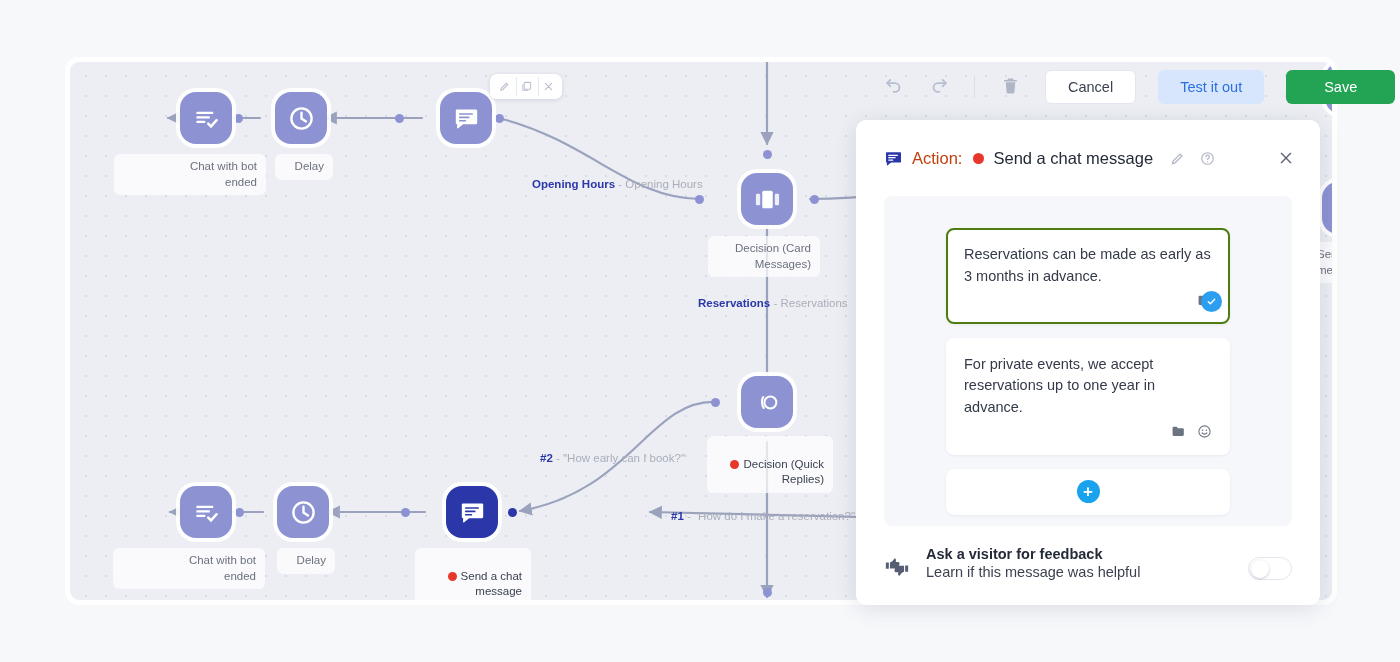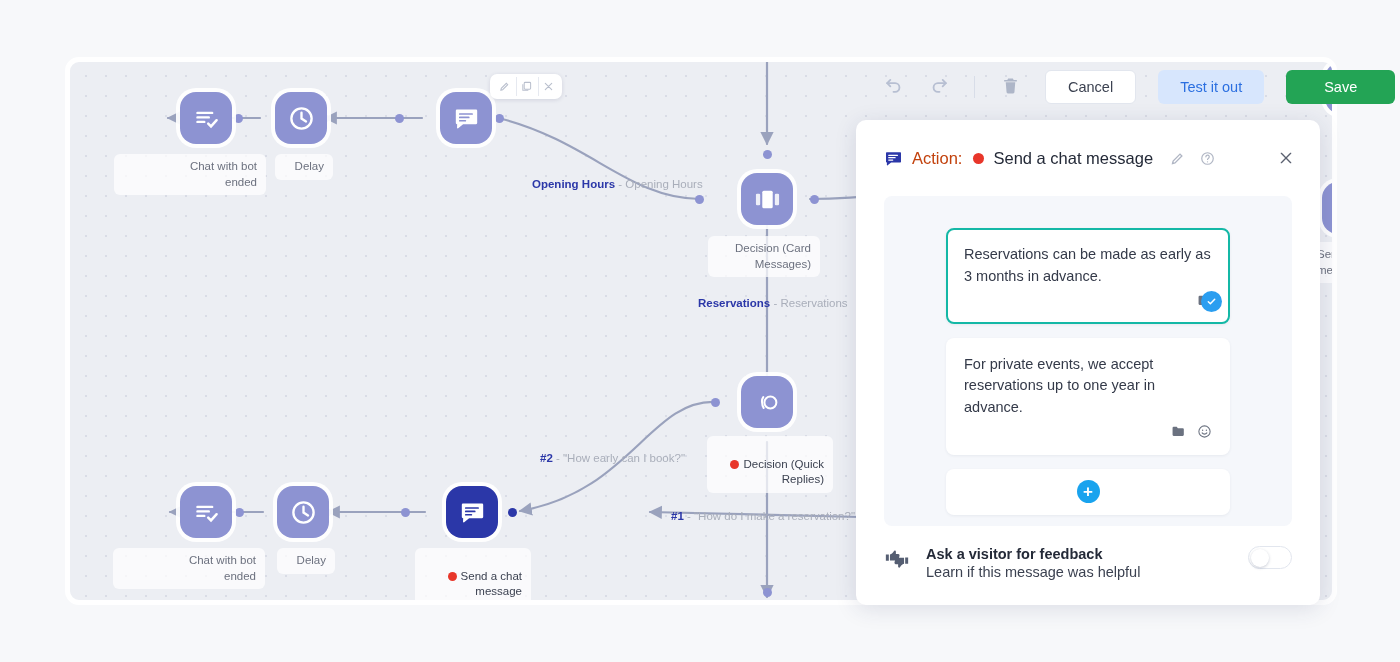--- a/index.html
+++ b/index.html
@@ -144,21 +144,21 @@
     height: 330px;
   }
   .bubble {
     background: #fff;
     border-radius: 8px;
     padding: 16px 18px 10px 18px;
     margin-bottom: 14px;
     box-shadow: 0 1px 3px rgba(40,50,90,.07);
     position: relative;
   }
-  .bubble.active { border: 2px solid #14b8a6; padding: 14px 16px 8px 16px; }
+  .bubble.active { border: 2px solid #4d7c0f; padding: 14px 16px 8px 16px; }
   .bubble p {
     font-size: 14.5px; line-height: 1.5; color: #343a49;
   }
   .bubble-icons {
     display: flex; justify-content: flex-end; align-items: center;
     gap: 11px; margin-top: 4px; height: 22px; color: #6b7280;
   }
   .bubble-icons svg { width: 15px; height: 15px; }
   .check-badge {
     position: absolute; right: 6px; bottom: 10px;
@@ -173,21 +173,21 @@
     box-shadow: 0 1px 3px rgba(40,50,90,.07);
   }
   .plus {
     width: 23px; height: 23px; border-radius: 50%;
     background: #19a3ee; color: #fff;
     display: flex; align-items: center; justify-content: center;
     font-size: 17px; line-height: 1; font-weight: 700; cursor: pointer;
   }
 
   .panel-foot {
-    display: flex; align-items: flex-start;
+    display: flex; align-items: flex-end;
     padding: 20px 28px 0 28px; gap: 16px;
   }
   .thumbs { color: #555e72; display: flex; }
   .thumbs svg { width: 26px; height: 26px; }
   .foot-t1 { font-size: 14.5px; font-weight: 700; color: #242a38; }
   .foot-t2 { font-size: 14.5px; color: #3c4251; margin-top: 2px; }
   .toggle {
     margin-left: auto;
     width: 44px; height: 23px; border-radius: 12px;
     background: #fff; border: 1px solid #e2e6ee;

